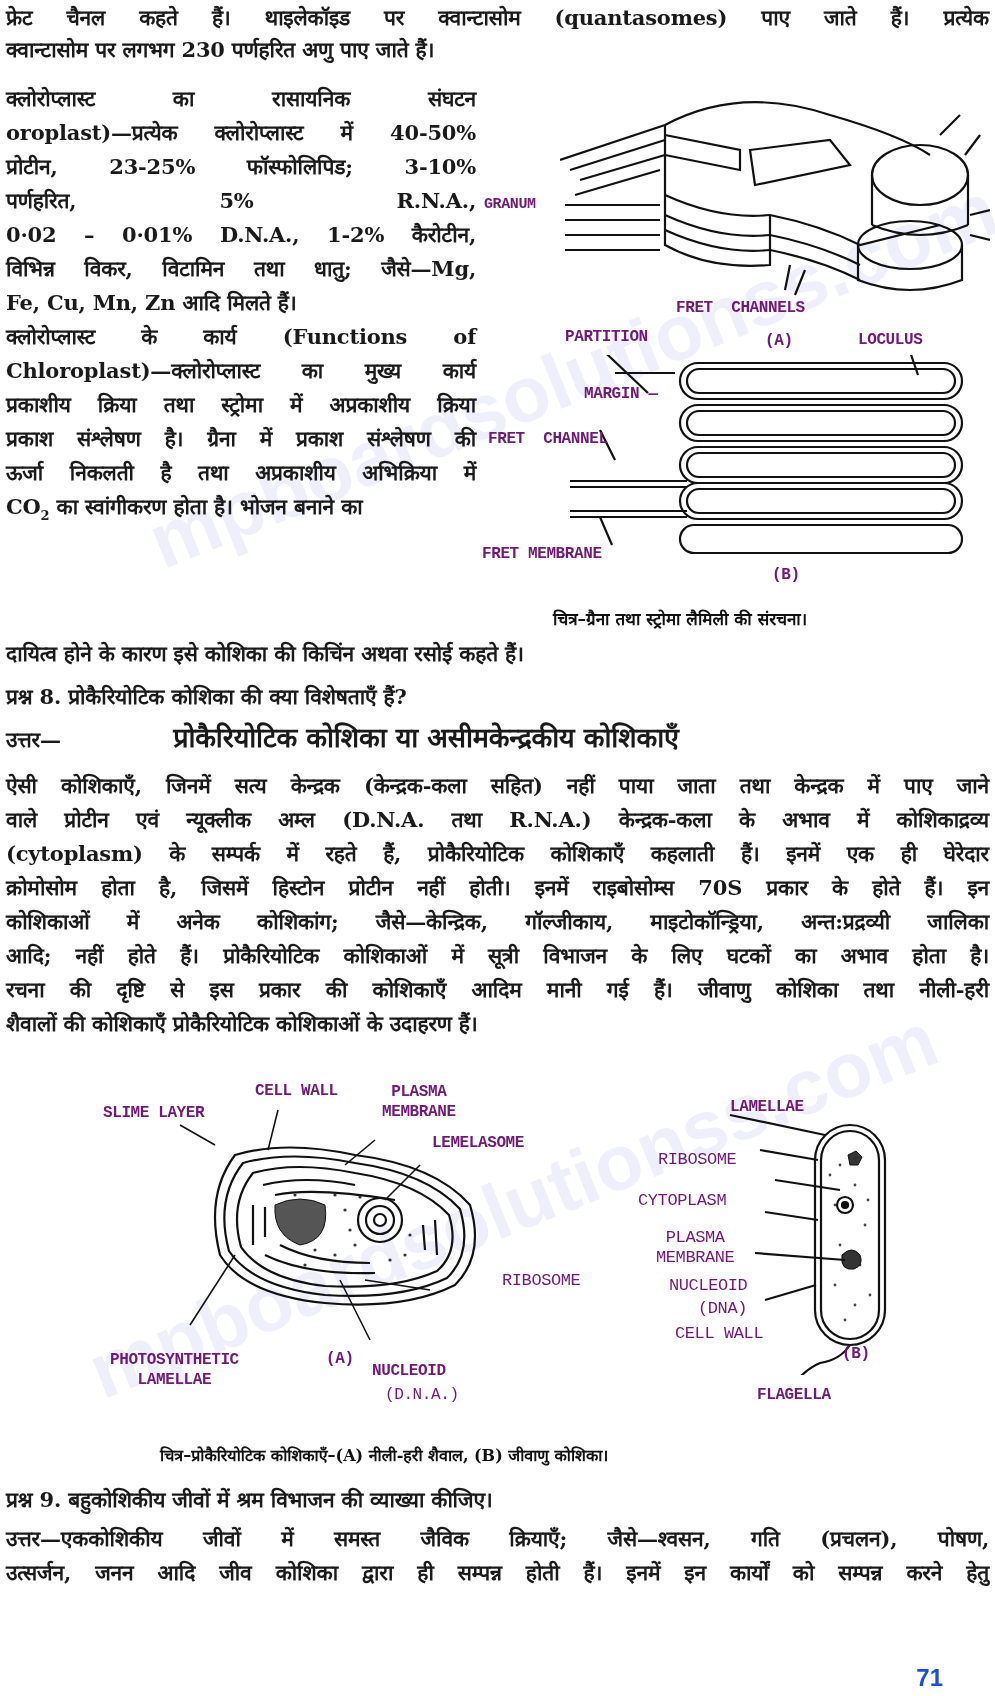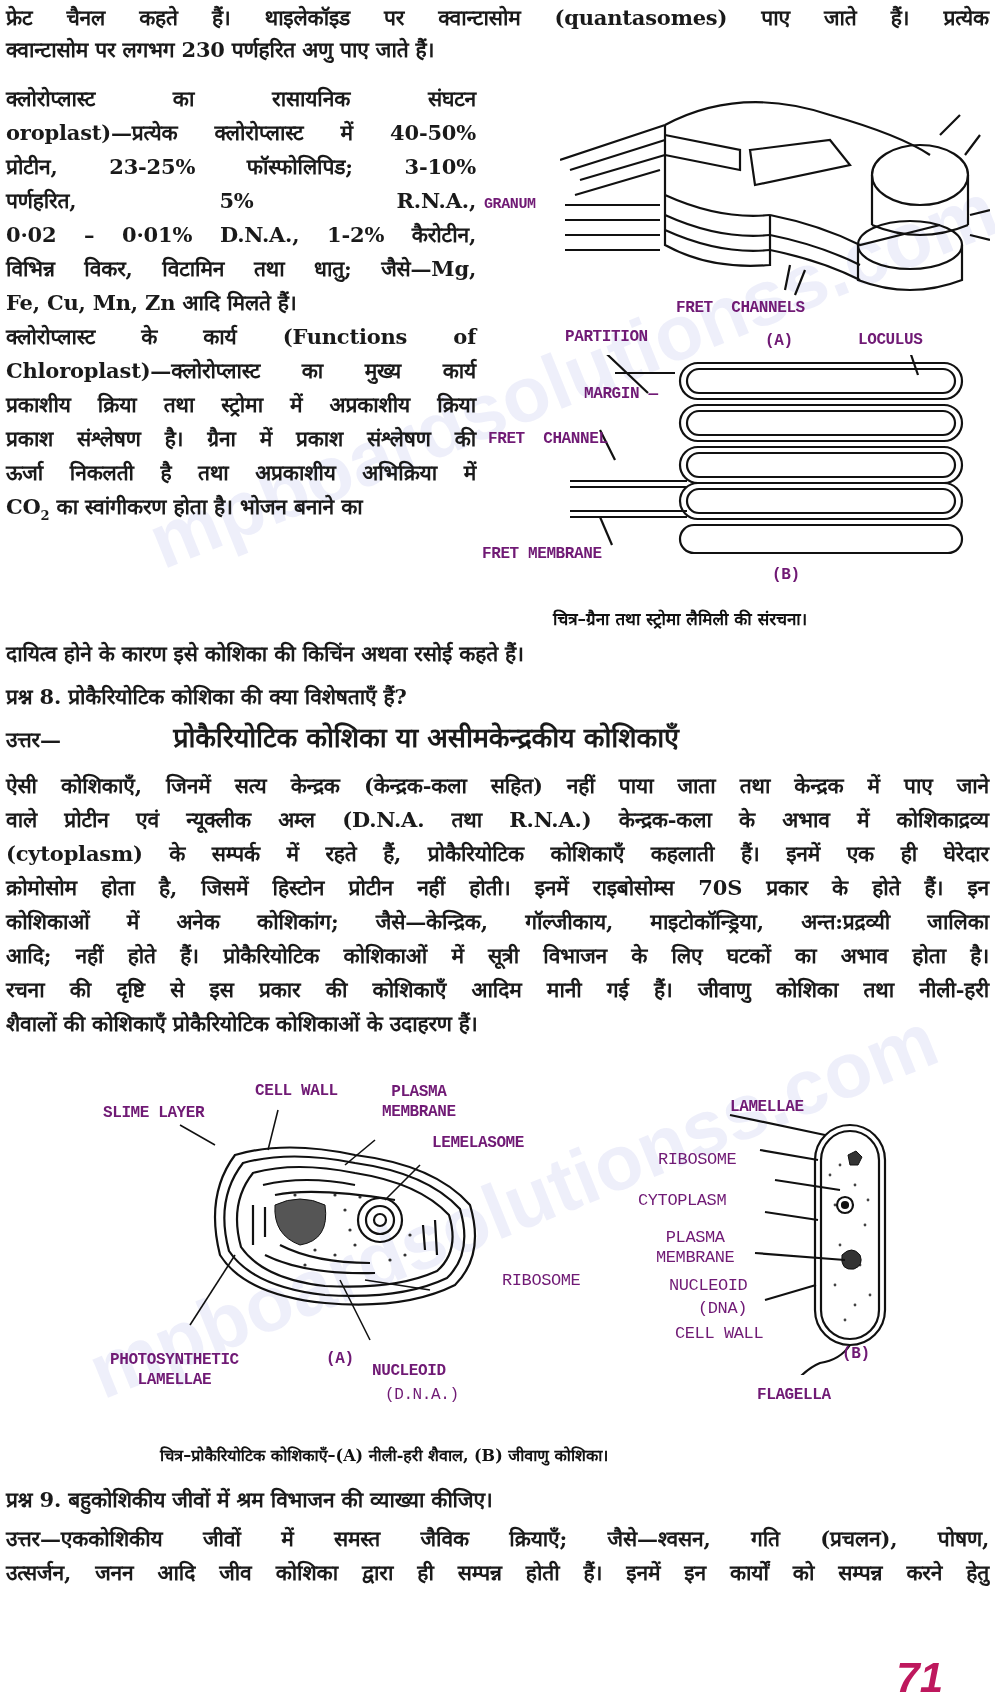--- a/index.html
+++ b/index.html
@@ -27,21 +27,21 @@
       font-size: 16px; line-height: 18px; color: #701a75; white-space: nowrap; z-index: 2;
       letter-spacing: -0.4px;
     }
     .label.c { text-align: center; }
     .caption {
       position: absolute; font-weight: 900; font-size: 17px; color: #111; white-space: nowrap; z-index: 2; margin-top: 12px;
     }
     .fig { position: absolute; z-index: 1; }
     .page-number {
       position: absolute; right: 52px; bottom: 0px; font-family: "Liberation Sans", sans-serif;
-      font-weight: bold; font-size: 42px; color: #be185d; line-height: 36px; font-style: italic;
+      font-weight: bold; font-size: 24px; color: #1d4ed8; line-height: 36px;
     }
     .q { font-weight: 900; }
     .ans-title { font-size: 27px; font-weight: 900; }
   </style>
 </head>
 <body>
 
 <div class="watermark" style="left:120px; top:330px;">mpboardsolutionss.com</div>
 <div class="watermark" style="left:60px; top:1160px;">mpboardsolutionss.com</div>
 

